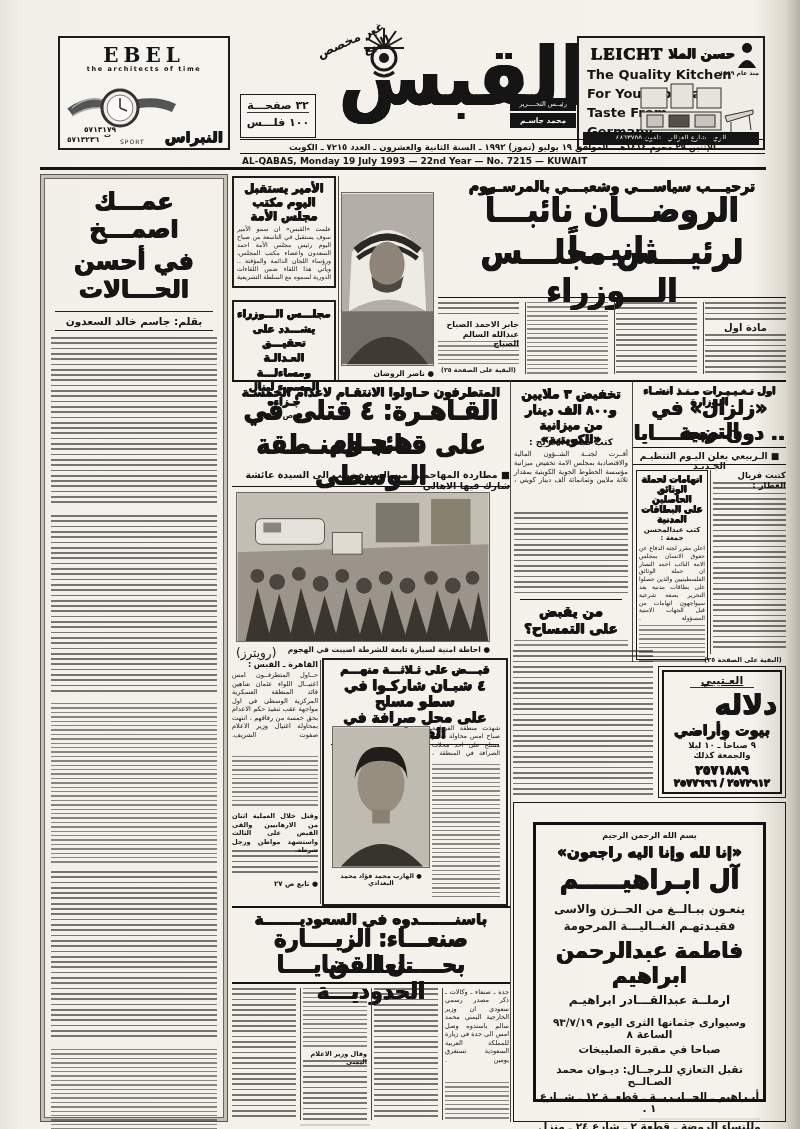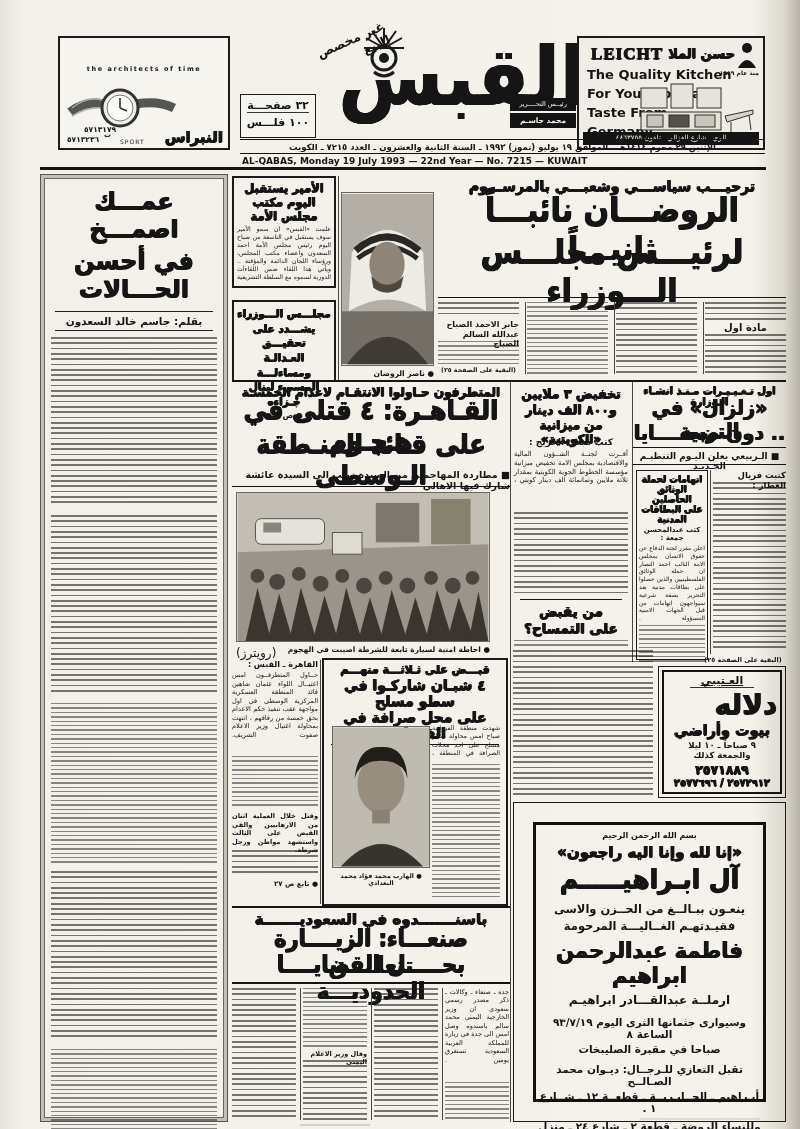--- a/index.html
+++ b/index.html
@@ -23,20 +23,21 @@
   .bx{border:2px solid #1c1c1c;}
   .bx1{border:1px solid #1c1c1c;}
   svg{display:block;}
 </style>
 </head>
 <body>
 
 <div id="page">
 
   <div class="abs bx" style="left:58px;top:36px;width:172px;height:114px;background:#f6f4ee;">
+    <div class="abs ltr c" style="left:0;top:5px;width:100%;font-size:20px;letter-spacing:5px;font-weight:bold;font-family:'DejaVu Serif',serif;">EBEL</div>
     <div class="abs ltr c" style="left:0;top:27px;width:100%;font-size:6.5px;letter-spacing:1.6px;font-weight:bold;">the architects of time</div>
     <svg class="abs" style="left:6px;top:40px;" width="112" height="58" viewBox="0 0 112 58">
       <path d="M4 34 Q20 22 38 26" stroke="#555" stroke-width="9" fill="none"></path>
       <path d="M70 26 Q92 22 108 30" stroke="#555" stroke-width="9" fill="none"></path>
       <path d="M6 30 Q20 18 36 22 M6 38 Q22 28 38 30" stroke="#aaa" stroke-width="1.5" fill="none"></path>
       <circle cx="54" cy="30" r="18" fill="#f1efe8" stroke="#333" stroke-width="3"></circle>
       <circle cx="54" cy="30" r="13" fill="#fbfaf6" stroke="#777" stroke-width="1"></circle>
       <line x1="54" y1="30" x2="54" y2="20" stroke="#333" stroke-width="1.6"></line>
       <line x1="54" y1="30" x2="61" y2="33" stroke="#333" stroke-width="1.6"></line>
     </svg>

